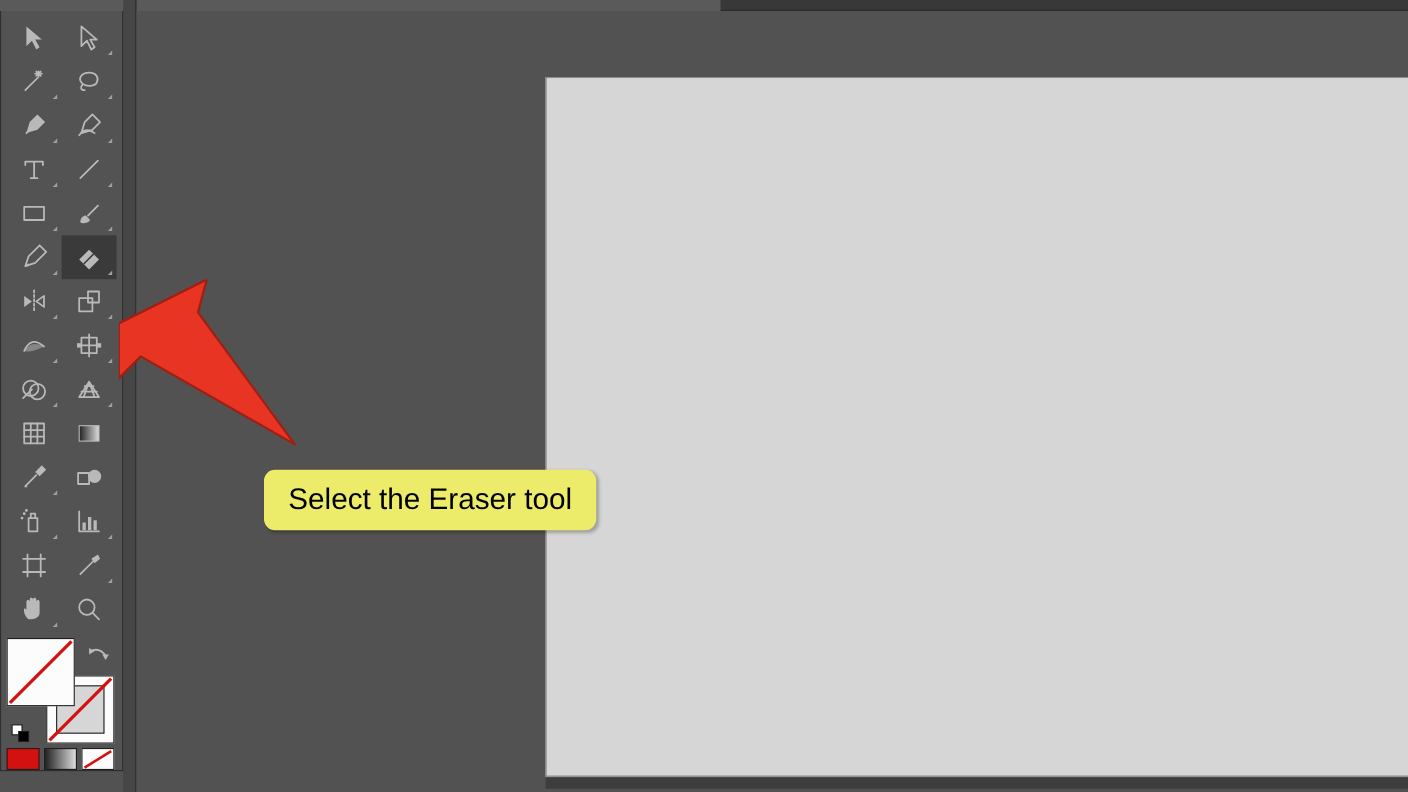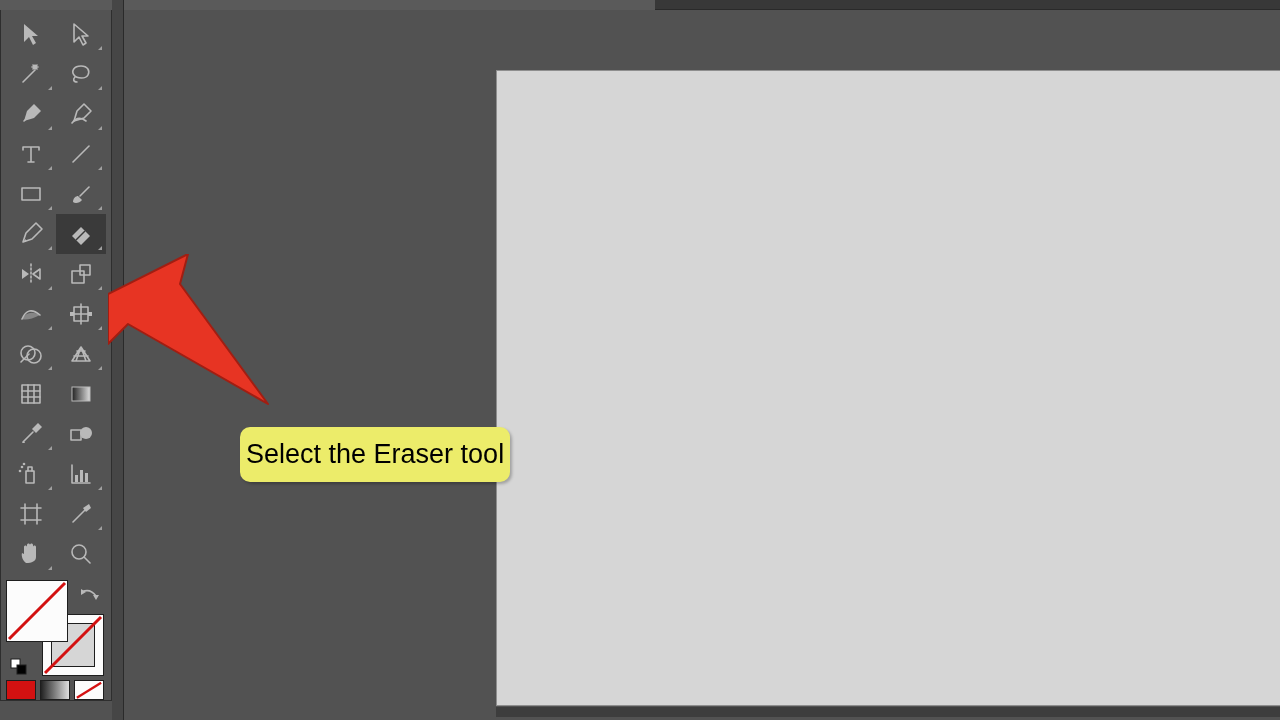--- a/index.html
+++ b/index.html
@@ -42,21 +42,21 @@
               background:#464646;border-right:1px solid #2a2a2a}
 
   
   .doc-bg{position:absolute;left:124px;right:0;top:10px;bottom:0;background:#525252}
   .canvas{position:absolute;left:372px;top:60px;right:0;height:636px;background:#d6d6d6;
           border:1px solid #8e8e8e;border-right:none}
   .canvas-shadow{position:absolute;left:372px;top:697px;right:0;height:10px;
                  background:rgba(0,0,0,.25)}
 
   
-  .callout{position:absolute;left:240px;top:427px;padding:12px 6px;
+  .callout{position:absolute;left:240px;top:427px;padding:12px 22px;
            background:#ecec6a;border-radius:10px;font-size:27px;color:#000;
            box-shadow:2px 2px 3px rgba(0,0,0,.25)}
   .arrow{position:absolute;left:108px;top:254px;width:170px;height:160px;pointer-events:none}
 </style>
 </head>
 <body>
 
 <div class="topbar">
   <div class="topbar-light"></div>
 </div>

